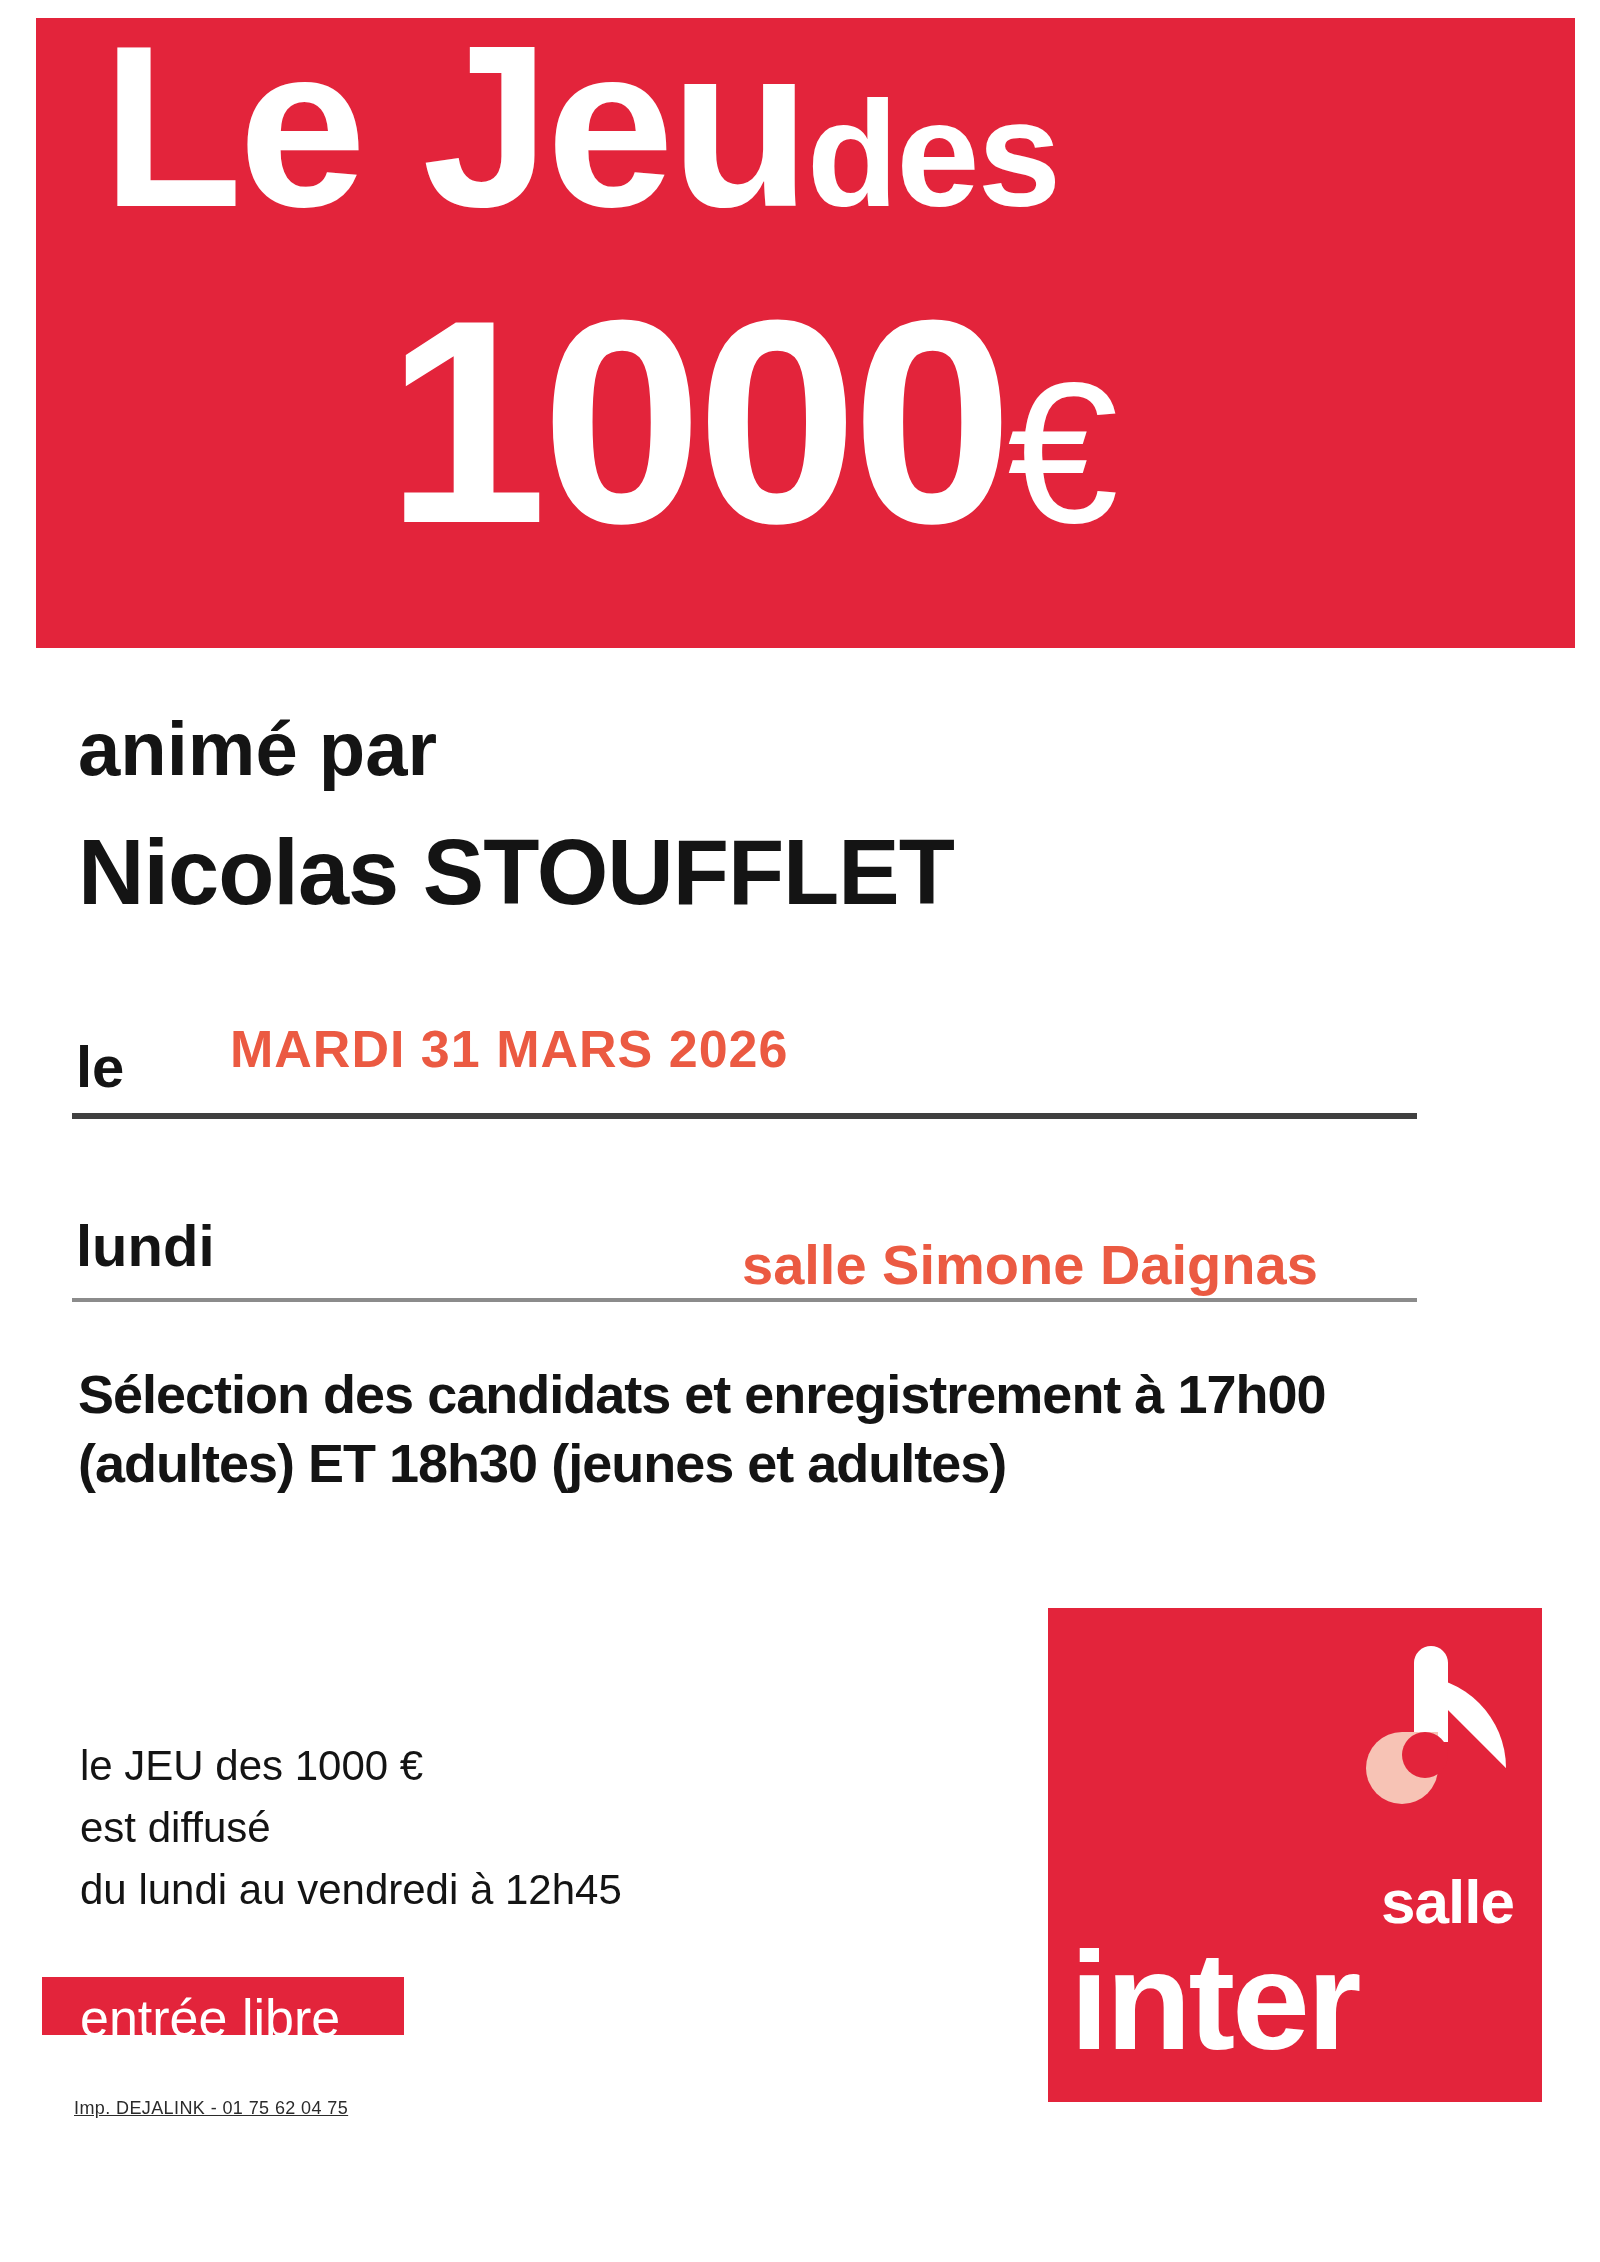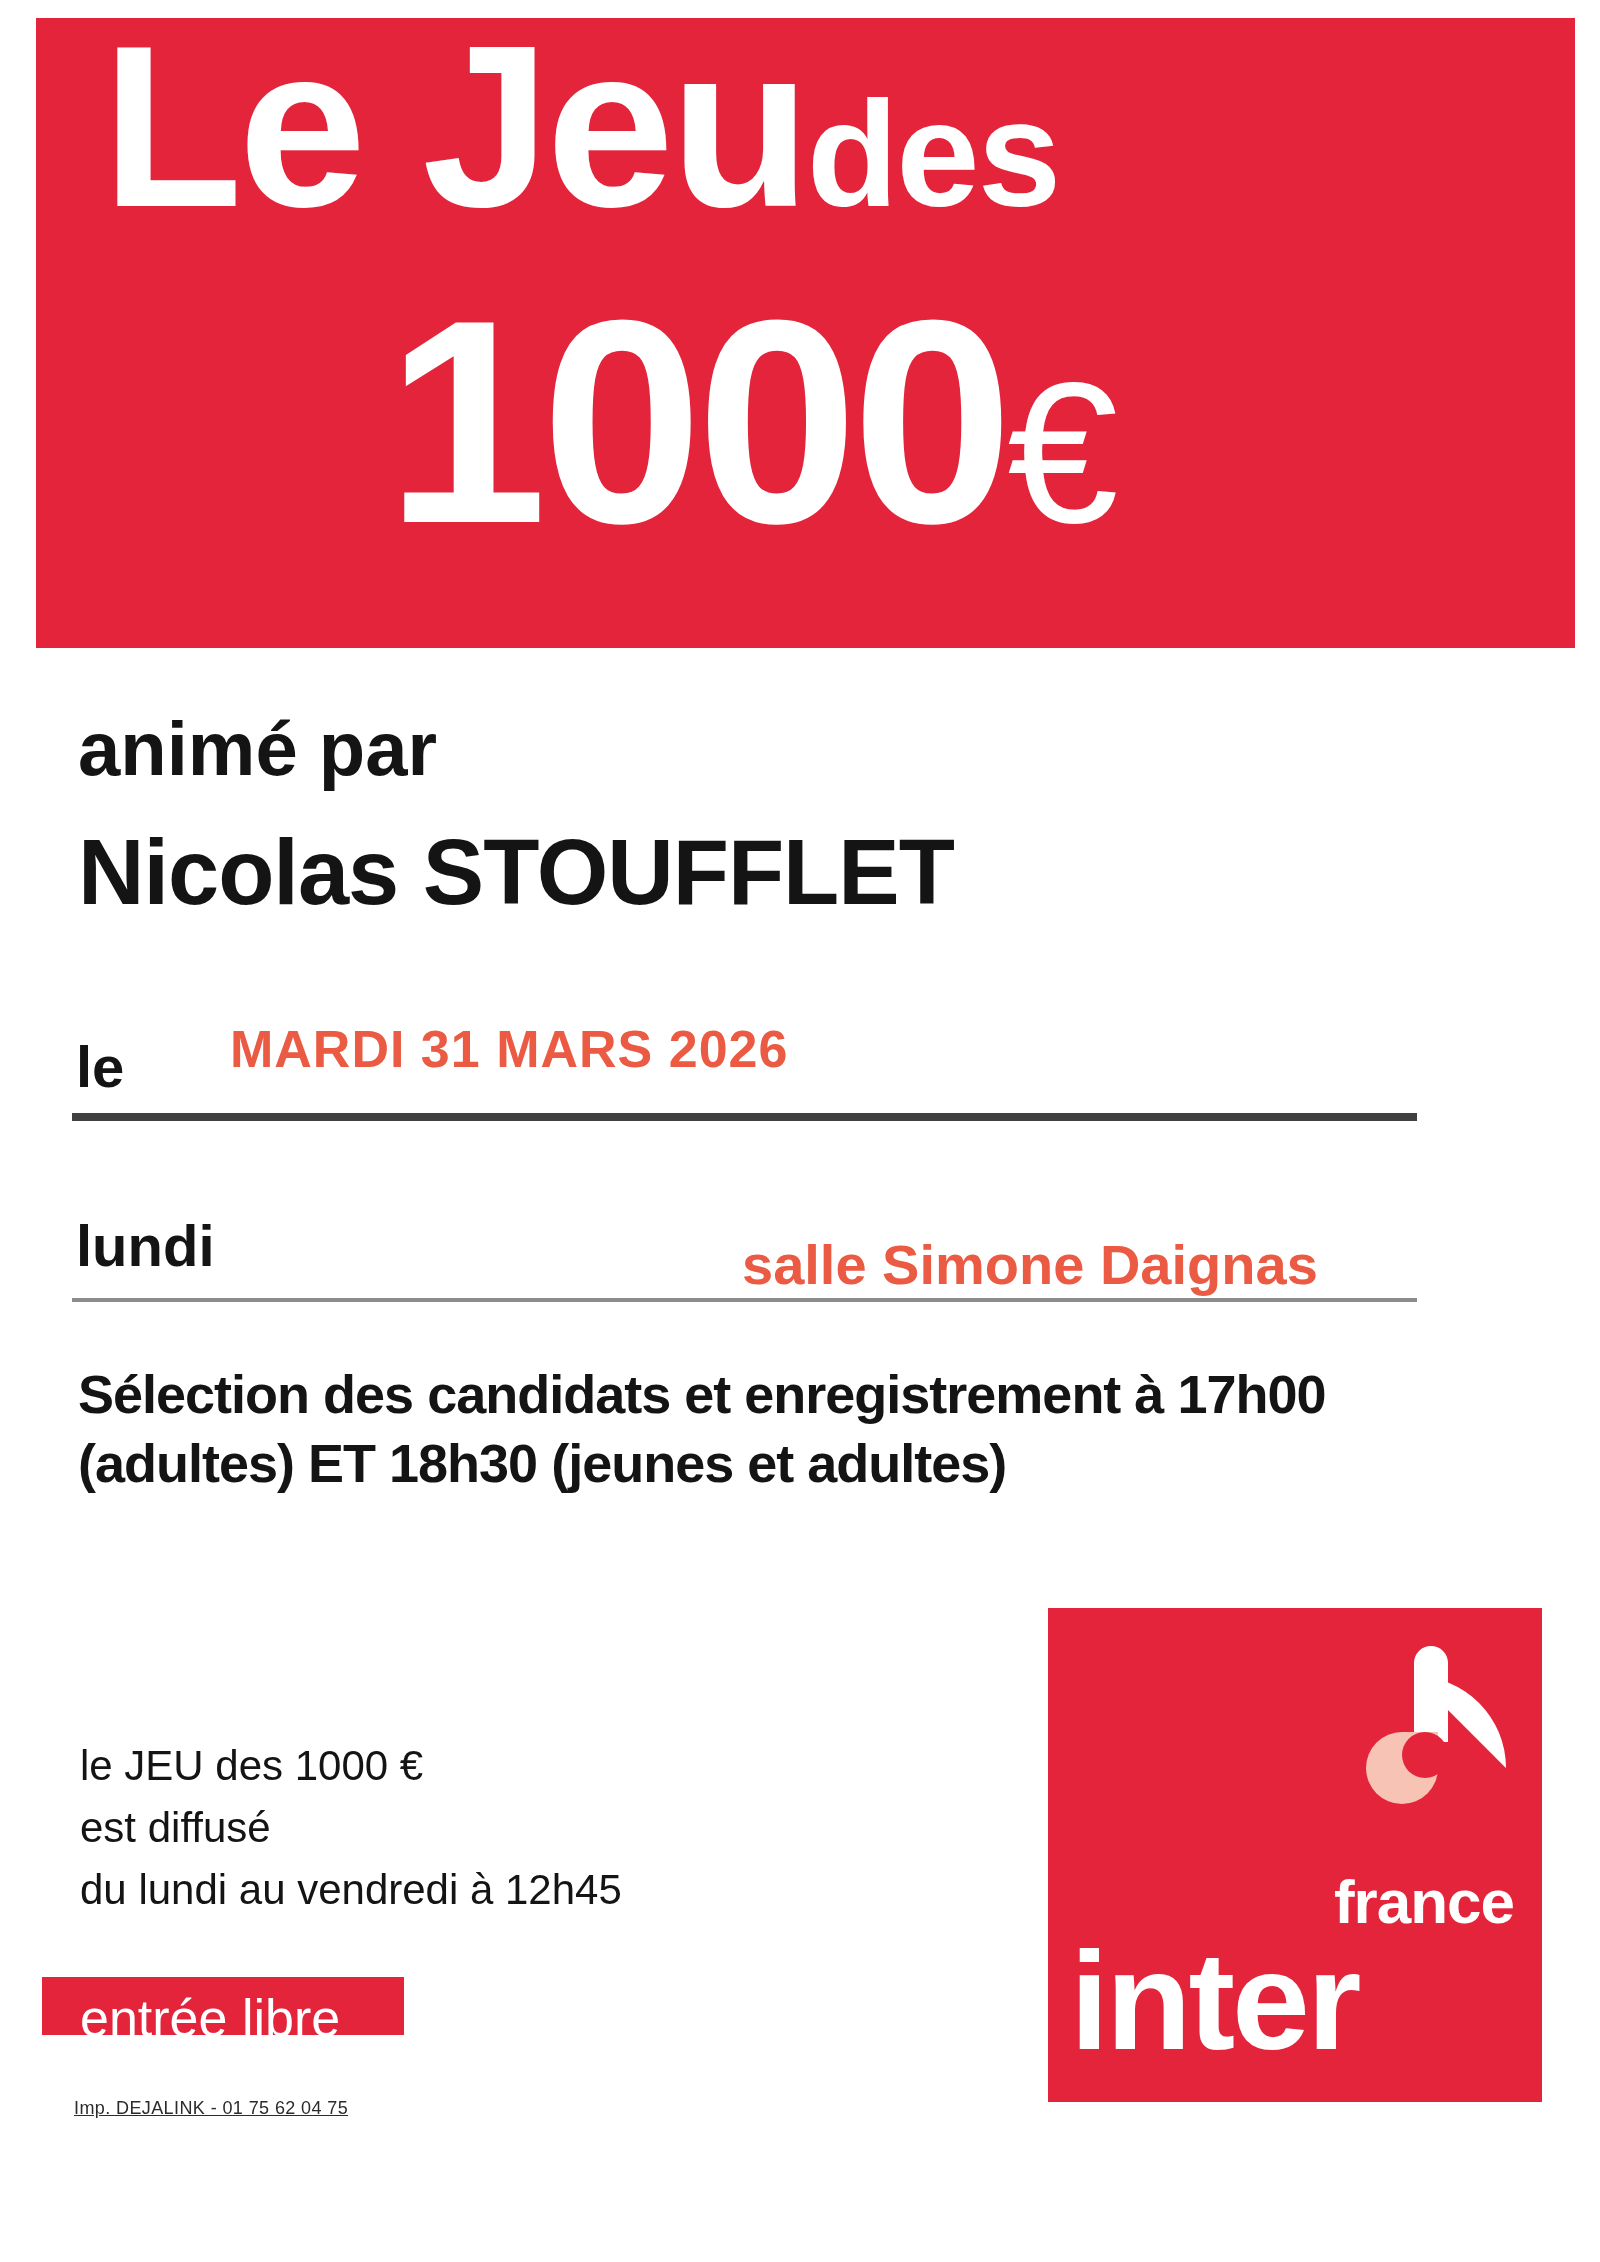--- a/index.html
+++ b/index.html
@@ -88,21 +88,21 @@
     letter-spacing: -1px;
   }
 
   
   .row-date {
     position: absolute;
     left: 72px;
     top: 1015px;
     width: 1345px;
     height: 98px;
-    border-bottom: 8px solid #404040;
+    border-bottom: 6px solid #404040;
   }
   .row-date .label {
     position: absolute;
     left: 4px;
     top: 18px;
     font-size: 58px;
     font-weight: bold;
     color: #141414;
   }
   .row-date .value {
@@ -322,17 +322,17 @@
 
   <div class="printer">Imp. DEJALINK   - 01 75 62 04 75</div>
 
   <div class="logo">
     <div class="logo-mark">
       <div class="lm-hook"></div>
       <div class="lm-bar"></div>
       <div class="lm-dot"></div>
       <div class="lm-dot2"></div>
     </div>
-    <div class="logo-france">france</div>
+    <div class="logo-france">salle</div>
     <div class="logo-inter">inter</div>
   </div>
 
 </div>
 
 </body></html>

